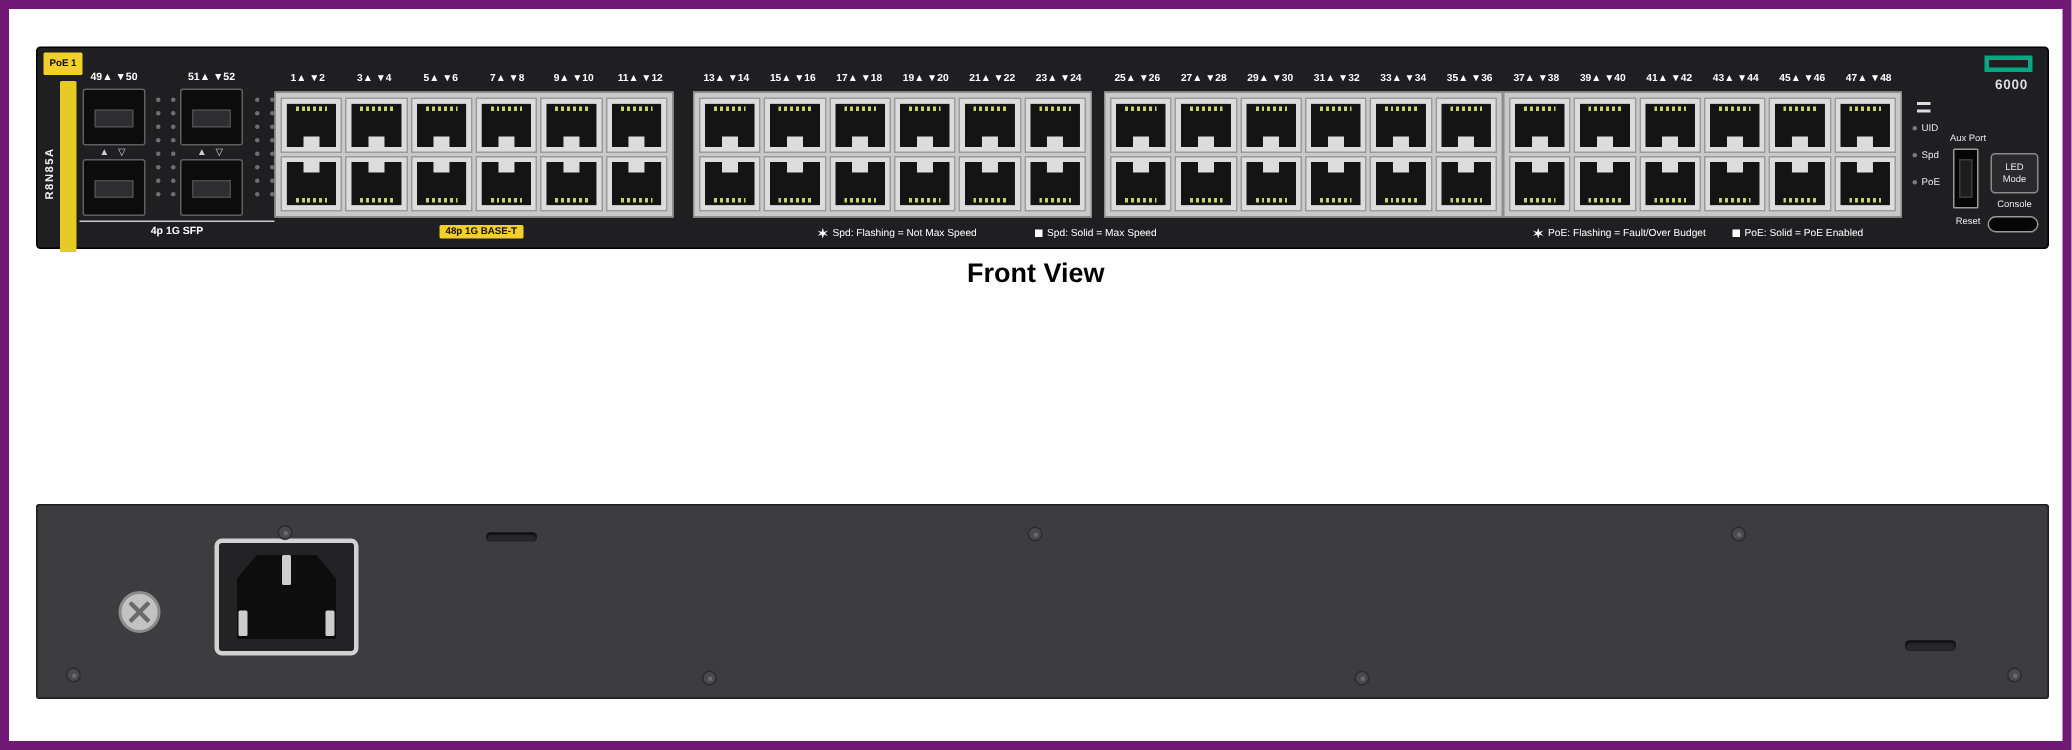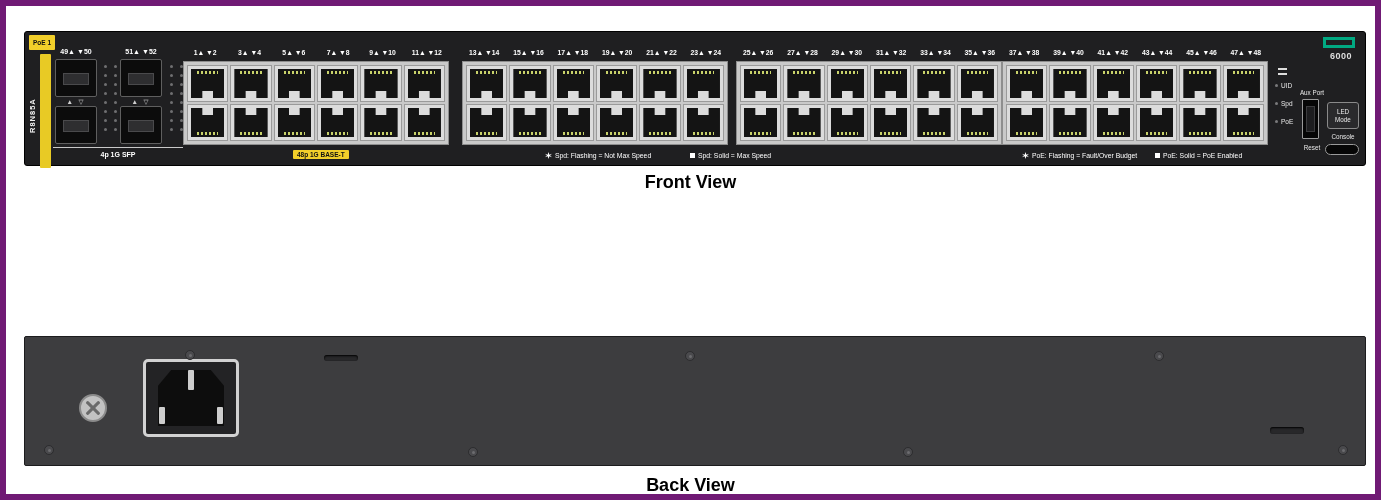--- a/index.html
+++ b/index.html
@@ -322,15 +322,14 @@
       <div class="screw" style="left: 660px; top: 14px;"></div>
       <div class="screw" style="left: 1129px; top: 14px;"></div>
       <div class="screw" style="left: 19px; top: 108px;"></div>
       <div class="screw" style="left: 443px; top: 110px;"></div>
       <div class="screw" style="left: 878px; top: 110px;"></div>
       <div class="screw" style="left: 1313px; top: 108px;"></div>
       <div class="vent" style="left: 299px; top: 18px; width: 34px; height: 6px;"></div>
       <div class="vent" style="left: 1245px; top: 90px; width: 34px; height: 7px;"></div>
     </div>
 
-  <div class="caption back">Back View</div>
 
 </div>
 
 </body></html>

